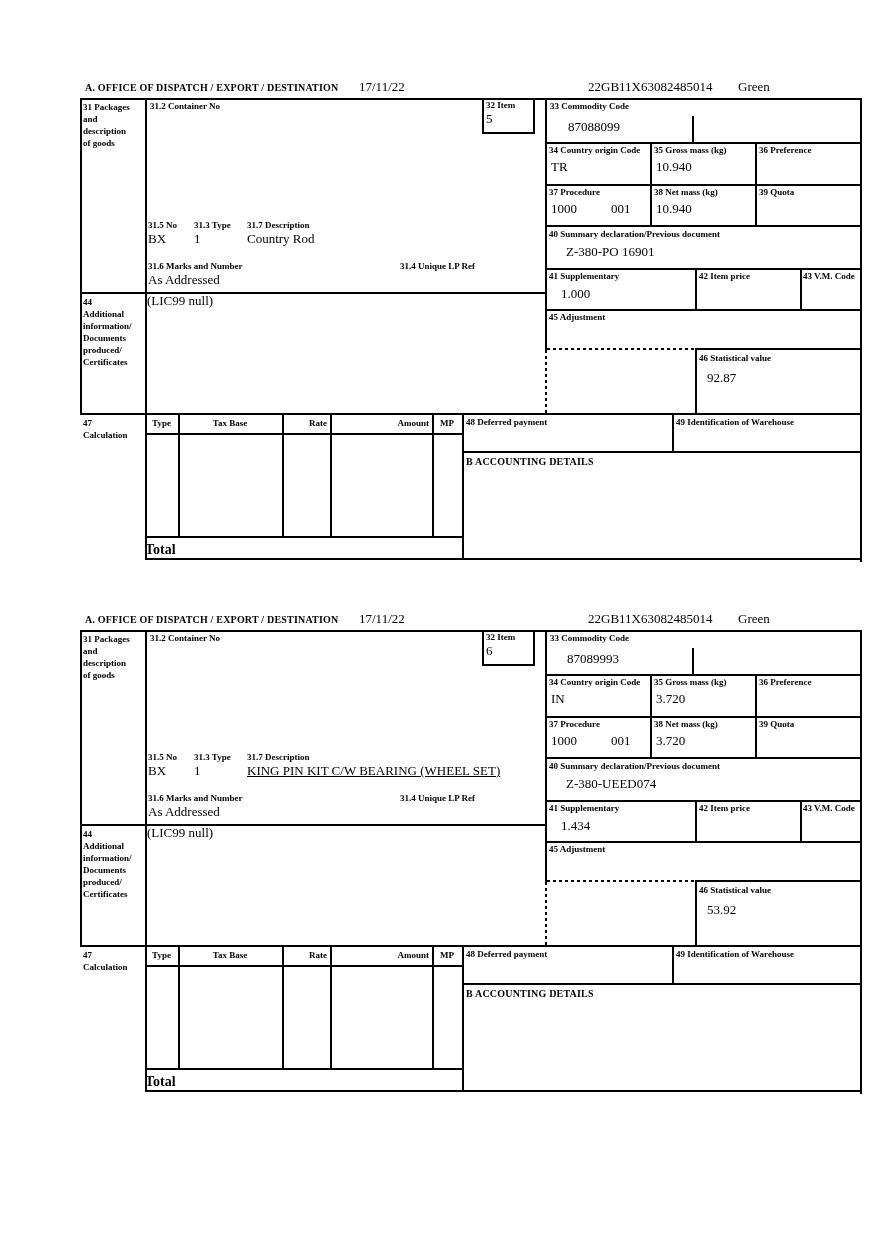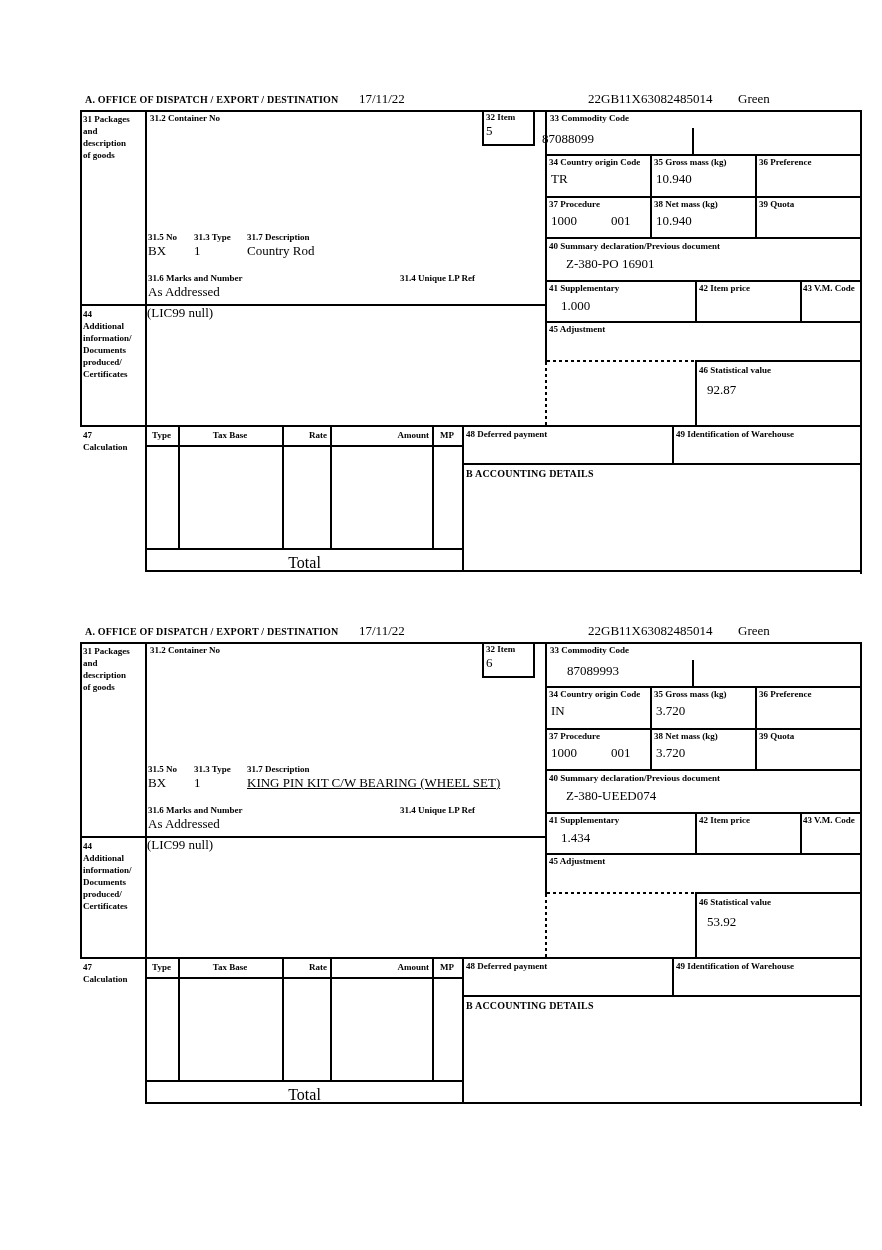--- a/index.html
+++ b/index.html
@@ -1,33 +1,33 @@
 <!DOCTYPE html>
 <html><head>
 <meta charset="utf-8">
 <style>
   html,body{margin:0;padding:0;background:#fff;}
   body{width:882px;height:1250px;position:relative;overflow:hidden;
        font-family:"Liberation Serif", serif;color:#000;}
-  .form-block{position:absolute;left:80px;width:638px;height:484px;margin-top:12px;}
+  .form-block{position:absolute;left:80px;width:638px;height:484px;}
   .fhdr{position:absolute;left:0;top:0;width:782px;height:20px;}
   .hdr-label{position:absolute;font-weight:bold;font-size:10px;white-space:nowrap;letter-spacing:.2px;}
   .hdr-val{position:absolute;font-size:13px;white-space:nowrap;}
   .fbox{position:absolute;left:0;top:20px;width:782px;height:464px;}
   .hl{position:absolute;height:2px;background:#000;}
   .vl{position:absolute;width:2px;background:#000;}
   .hl.dot{background:repeating-linear-gradient(to right,#000 0 3px,transparent 3px 6px);}
   .vl.dot{background:repeating-linear-gradient(to bottom,#000 0 3px,transparent 3px 6px);}
   .box32{position:absolute;border:2px solid #000;border-top:none;box-sizing:border-box;}
   .lb{position:absolute;font-weight:bold;font-size:9px;line-height:11px;white-space:nowrap;}
   .lb.ml{white-space:pre-line;line-height:12px;}
   .vv{position:absolute;font-size:13px;line-height:15px;white-space:nowrap;}
   .thead{position:absolute;font-weight:bold;font-size:9px;line-height:11px;}
   .acct{position:absolute;font-weight:bold;font-size:10px;white-space:nowrap;letter-spacing:.2px;}
-  .total{position:absolute;font-weight:normal;font-size:16px;text-align:center;}
+  .total{position:absolute;font-weight:bold;font-size:14px;}
 </style>
 </head>
 <body>
 
   <div class="form-block" style="top: 78px;">
 
     <div class="fhdr">
       <div class="hdr-label" style="left:5px;top:4px;">A. OFFICE OF DISPATCH / EXPORT / DESTINATION</div>
       <div class="hdr-val" style="left:279px;top:1px;">17/11/22</div>
       <div class="hdr-val" style="left:508px;top:1px;">22GB11X63082485014</div>
@@ -71,21 +71,21 @@
 
       <div class="lb ml" style="left:3px;top:3px;">31 Packages
 and
 description
 of goods</div>
       <div class="lb" style="left:70px;top:3px;">31.2 Container No</div>
       <div class="lb" style="left:406px;top:2px;">32 Item</div>
       <div class="vv" style="left:406px;top:13px;">5</div>
 
       <div class="lb" style="left:470px;top:3px;">33 Commodity Code</div>
-      <div class="vv" style="left:462px;top:21px;">87088099</div>
+      <div class="vv" style="left:488px;top:21px;">87088099</div>
 
       <div class="lb" style="left:469px;top:47px;">34 Country origin Code</div>
       <div class="vv" style="left:471px;top:61px;">TR</div>
       <div class="lb" style="left:574px;top:47px;">35 Gross mass (kg)</div>
       <div class="vv" style="left:576px;top:61px;">10.940</div>
       <div class="lb" style="left:679px;top:47px;">36 Preference</div>
 
       <div class="lb" style="left:469px;top:89px;">37 Procedure</div>
       <div class="vv" style="left:471px;top:103px;">1000</div>
       <div class="vv" style="left:531px;top:103px;">001</div>

